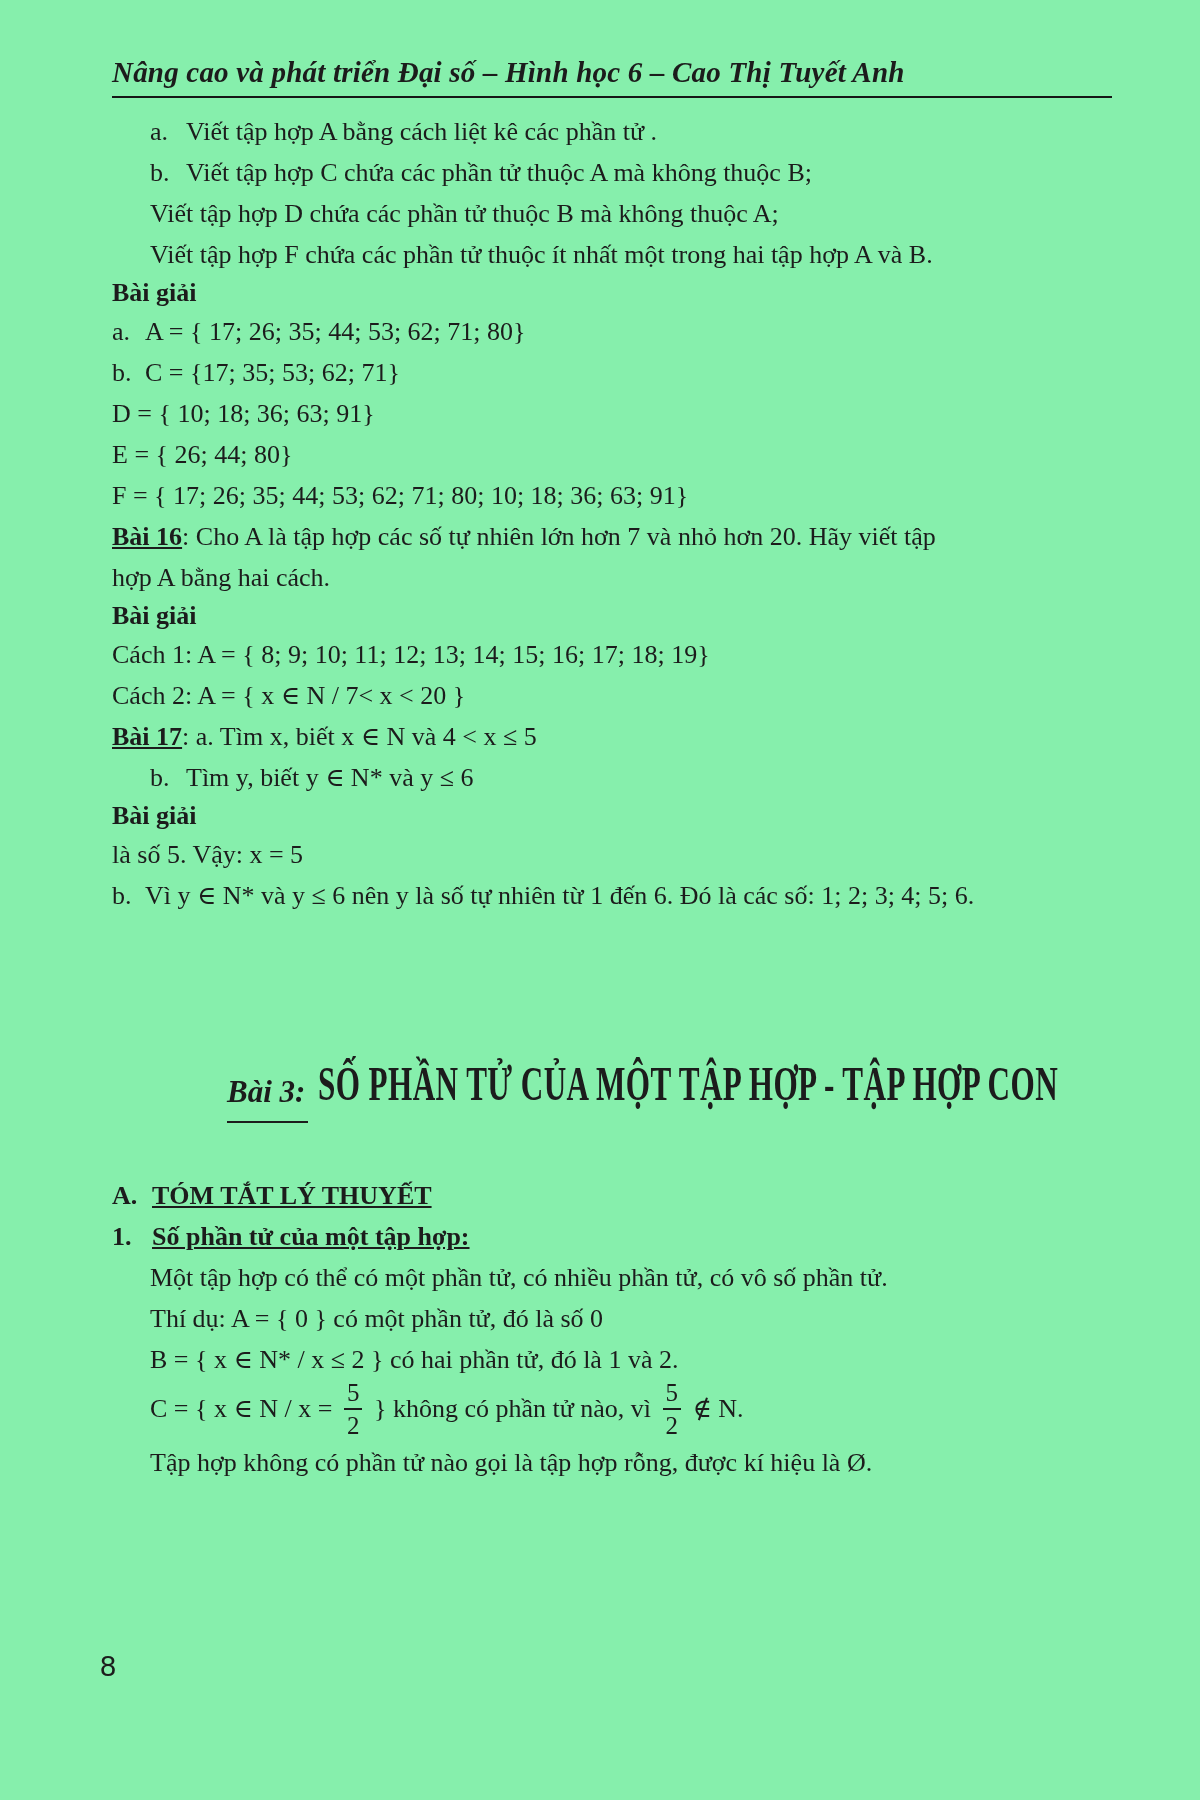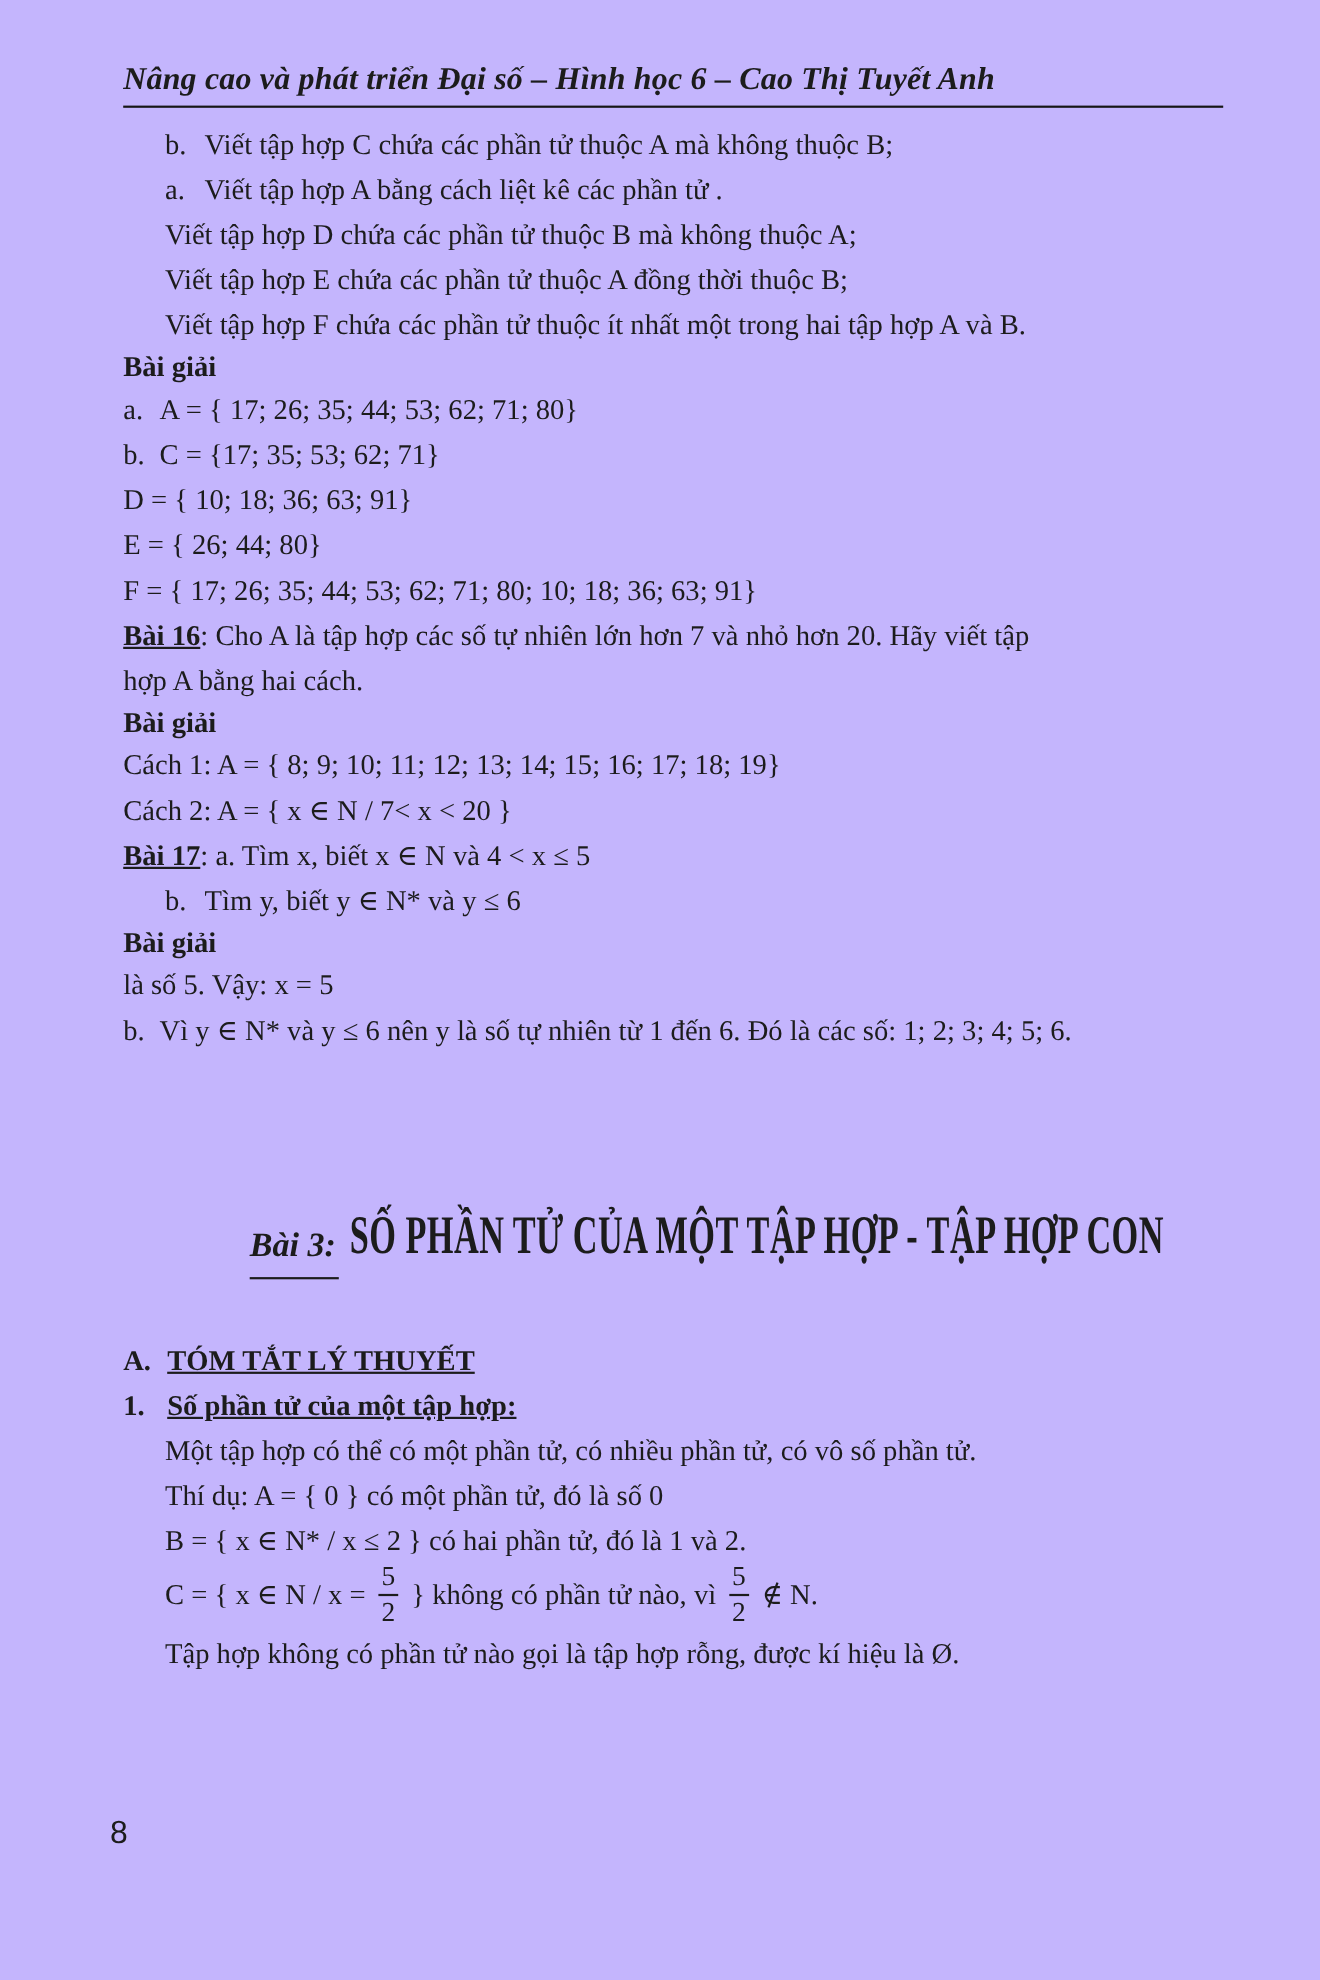--- a/index.html
+++ b/index.html
@@ -1,18 +1,18 @@
 <!DOCTYPE html>
 <html><head>
 <meta charset="utf-8">
 <style>
   html,body { margin:0; padding:0; background:#e8e8e8; }
   .page {
     position:relative; width:1200px; height:1800px; margin:0 auto;
-    background:#c4b5fd; color:#1c1c1c;
+    background:#86efac; color:#1c1c1c;
     font-family:"Liberation Serif","DejaVu Serif",serif;
     overflow:hidden;
   }
   .content { position:absolute; left:112px; top:56px; width:1000px; }
 
   .header-title {
     font-size:29px; font-weight:bold; font-style:italic;
     padding-bottom:7px; border-bottom:2.5px solid #161616;
     letter-spacing:0.2px; white-space:nowrap;
   }
@@ -66,27 +66,26 @@
 </head>
 <body>
 
 <div class="page">
   <div class="content">
 
     <div class="header-title">Nâng cao và phát triển Đại số – Hình học 6 – Cao Thị Tuyết Anh</div>
 
     <div class="q-block">
       <div class="line">
+        <span class="marker">a.</span><span>Viết tập hợp A bằng cách liệt kê các phần tử .</span>
+      </div>
+      <div class="line">
         <span class="marker">b.</span><span>Viết tập hợp C chứa các phần tử thuộc A mà không thuộc B;</span>
       </div>
-      <div class="line">
-        <span class="marker">a.</span><span>Viết tập hợp A bằng cách liệt kê các phần tử .</span>
-      </div>
       <div class="line">Viết tập hợp D chứa các phần tử thuộc B mà không thuộc A;</div>
-      <div class="line">Viết tập hợp E chứa các phần tử thuộc A đồng thời thuộc B;</div>
       <div class="line">Viết tập hợp F chứa các phần tử thuộc ít nhất một trong hai tập hợp A và B.</div>
     </div>
 
     <div class="bai-giai">Bài giải</div>
 
     <div>
       <div class="line">
         <span class="marker-sm">a.</span><span>A = { 17; 26; 35; 44; 53; 62; 71; 80}</span>
       </div>
       <div class="line">

